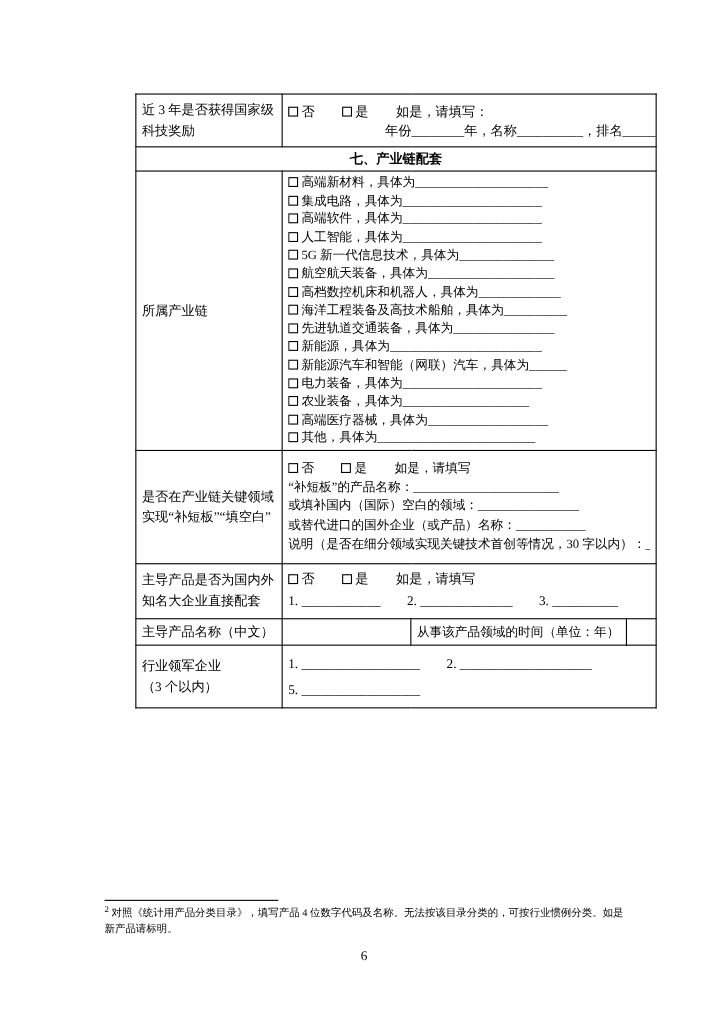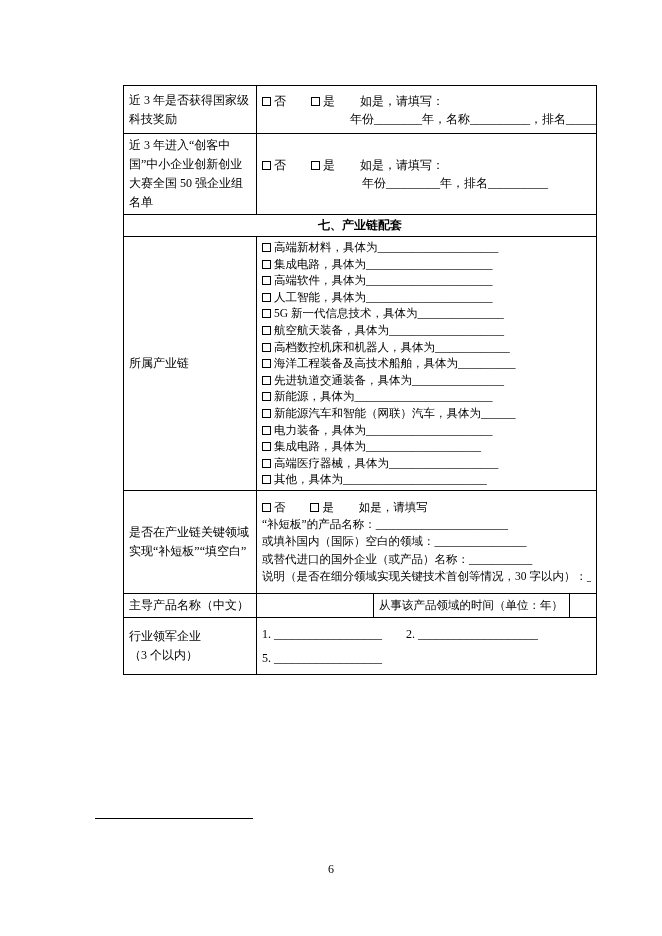--- a/index.html
+++ b/index.html
@@ -82,33 +82,20 @@
         <td colspan="3">
           <div class="opt-line">
             <span class="opt"><span class="cb"></span><span>否</span></span>
             <span class="opt"><span class="cb"></span><span>是</span></span>
             <span>如是，请填写：</span>
           </div>
           <div class="detail indent-88">年份________年，名称__________，排名____________</div>
         </td>
       </tr>
 
-      <tr class="r-maker">
-        <td class="label-cell">
-          <span>近 3 年进入“创客中国”中小企业创新创业大赛全国 50 强企业组名单</span>
-        </td>
-        <td colspan="3">
-          <div class="opt-line">
-            <span class="opt"><span class="cb"></span><span>否</span></span>
-            <span class="opt"><span class="cb"></span><span>是</span></span>
-            <span>如是，请填写：</span>
-          </div>
-          <div class="detail indent-100">年份_________年，排名__________</div>
-        </td>
-      </tr>
 
       <tr class="r-section">
         <td colspan="4" class="section-cell">七、产业链配套</td>
       </tr>
 
       <tr class="r-chain">
         <td class="label-cell">
           <span>所属产业链</span>
         </td>
         <td colspan="3" style="vertical-align:middle">
@@ -118,21 +105,21 @@
             <div class="chain-item"><span class="cb"></span><span>高端软件，具体为______________________</span></div>
             <div class="chain-item"><span class="cb"></span><span>人工智能，具体为______________________</span></div>
             <div class="chain-item"><span class="cb"></span><span>5G 新一代信息技术，具体为_______________</span></div>
             <div class="chain-item"><span class="cb"></span><span>航空航天装备，具体为____________________</span></div>
             <div class="chain-item"><span class="cb"></span><span>高档数控机床和机器人，具体为_____________</span></div>
             <div class="chain-item"><span class="cb"></span><span>海洋工程装备及高技术船舶，具体为__________</span></div>
             <div class="chain-item"><span class="cb"></span><span>先进轨道交通装备，具体为________________</span></div>
             <div class="chain-item"><span class="cb"></span><span>新能源，具体为________________________</span></div>
             <div class="chain-item"><span class="cb"></span><span>新能源汽车和智能（网联）汽车，具体为______</span></div>
             <div class="chain-item"><span class="cb"></span><span>电力装备，具体为______________________</span></div>
-            <div class="chain-item"><span class="cb"></span><span>集成电路，具体为____________________</span></div>
+            <div class="chain-item"><span class="cb"></span><span>农业装备，具体为____________________</span></div>
             <div class="chain-item"><span class="cb"></span><span>高端医疗器械，具体为___________________</span></div>
             <div class="chain-item"><span class="cb"></span><span>其他，具体为_________________________</span></div>
           </div>
         </td>
       </tr>
 
       <tr class="r-weak">
         <td class="label-cell">
           <span>是否在产业链关键领域实现“补短板”“填空白”</span>
         </td>
@@ -144,20 +131,33 @@
               <span>如是，请填写</span>
             </div>
             <div class="wline">“补短板”的产品名称：_______________________</div>
             <div class="wline">或填补国内（国际）空白的领域：________________</div>
             <div class="wline">或替代进口的国外企业（或产品）名称：___________</div>
             <div class="wline">说明（是否在细分领域实现关键技术首创等情况，30 字以内）：___</div>
           </div>
         </td>
       </tr>
 
+      <tr class="r-support">
+        <td class="label-cell">
+          <span>主导产品是否为国内外知名大企业直接配套</span>
+        </td>
+        <td colspan="3">
+          <div class="opt-line">
+            <span class="opt"><span class="cb"></span><span>否</span></span>
+            <span class="opt"><span class="cb"></span><span>是</span></span>
+            <span>如是，请填写</span>
+          </div>
+          <div class="support-items">1. ____________　　2. ______________　　3. __________</div>
+        </td>
+      </tr>
 
 
       <tr class="r-pname">
         <td class="label-cell">
           <span>主导产品名称（中文）</span>
         </td>
         <td></td>
         <td>
           <span class="time-label">从事该产品领域的时间（单位：年）</span>
         </td>
@@ -174,16 +174,20 @@
           <div class="leaders-line">1. __________________　　2. ____________________</div>
           <div class="leaders-line">5. __________________</div>
         </td>
       </tr>
     </tbody>
       </table>
   </div>
 
   <div class="footnote">
     <div class="footnote-rule"></div>
+    <div>
+      <sup>2</sup>
+      <span>对照《统计用产品分类目录》，填写产品 4 位数字代码及名称。无法按该目录分类的，可按行业惯例分类。如是新产品请标明。</span>
+    </div>
   </div>
 
   <div class="page-number">6</div>
 </div>
 
 </body></html>

